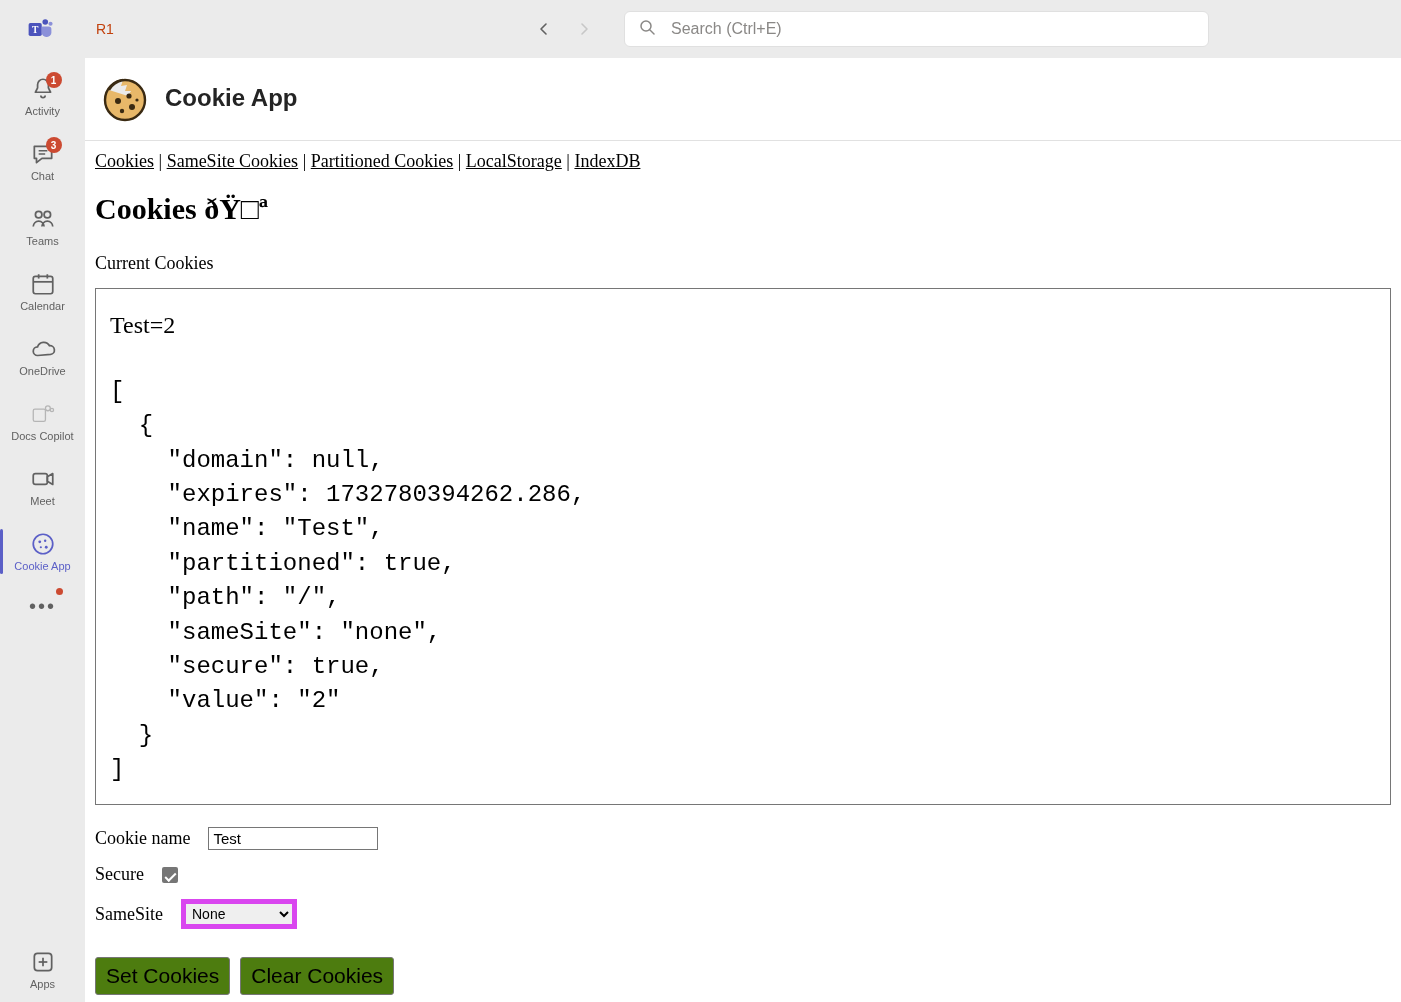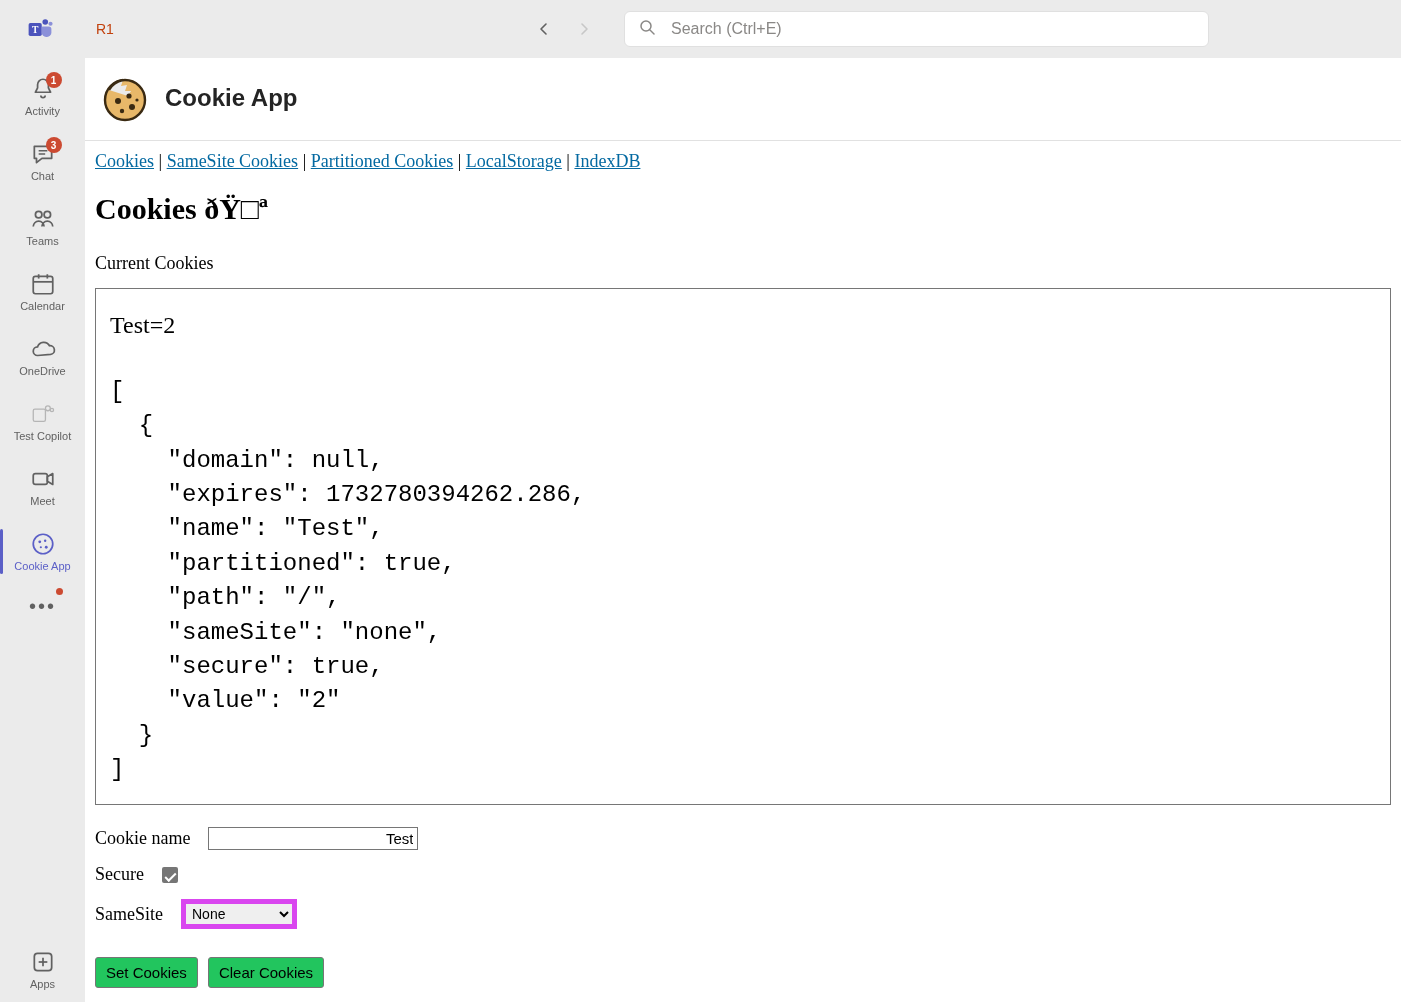--- a/index.html
+++ b/index.html
@@ -133,21 +133,21 @@
   }
   .cookie-logo { width:48px;height:48px; }
   .page {
     padding: 10px 10px 24px 10px;
     font-family: "Times New Roman", Times, serif;
     font-size: 18px;
     color:#000;
     overflow:auto;
   }
   .navlinks a {
-    color:#0369a1;
+    color:#000000;
     text-decoration:underline;
   }
   .navlinks .sep { color:#000; }
   .page h1 {
     font-size:30px;
     font-weight:700;
     margin:20px 0 27px 0;
   }
   .subhead {
     margin-bottom:14px;
@@ -166,23 +166,22 @@
     display:flex;
     align-items:center;
     gap:18px;
   }
   .form-row label { }
   .form-row input[type=text] {
     font-family: Arial, sans-serif;
     font-size:15px;
     padding:2px 4px;
     border:1px solid #767676;
-    width:210px;
+    width:170px;
     background:#fff;
-    text-align:right;
   }
   .form-row select {
     font-family: Arial, sans-serif;
     font-size:14px;
     padding:1px 2px;
     border:5px solid #d946ef;
     width:116px;
     background:#efefef;
   }
   .chk {
@@ -193,23 +192,23 @@
     position:absolute;
     left:3px;top:6px;
     width:9px;height:4px;
     border-left:2px solid #fff;
     border-bottom:2px solid #fff;
     transform:rotate(-45deg);
   }
   .btn-row { display:flex; gap:10px; margin-top:28px; }
   .btn {
     font-family: Arial, sans-serif;
-    font-size:15px;
+    font-size:21px;
     padding:6px 10px;
-    background:#22c55e;
+    background:#4d7c0f;
     border:1px solid #767676;
     border-radius:3px;
     cursor:pointer;
   }
 </style>
 </head>
 <body>
 
 <div class="app-root">
 
@@ -300,21 +299,21 @@
         <span class="label">OneDrive</span>
       </div>
       <div class="rail-item">
         <span class="icon" style="opacity:.55">
           <svg viewBox="0 0 32 32" width="26" height="26">
               <rect x="4" y="10" width="15" height="15" rx="2" fill="none" stroke="#8a8a8a" stroke-width="1.6"></rect>
               <circle cx="22" cy="9" r="3" fill="none" stroke="#8a8a8a" stroke-width="1.6"></circle>
               <circle cx="27" cy="11" r="2" fill="none" stroke="#8a8a8a" stroke-width="1.6"></circle>
             </svg>
         </span>
-        <span class="label">Test Copilot</span>
+        <span class="label">Docs Copilot</span>
       </div>
       <div class="rail-item">
         <span class="icon">
           <svg viewBox="0 0 24 24" width="26" height="26">
               <rect x="3" y="7" width="13" height="10" rx="2" fill="none" stroke="#616161" stroke-width="1.6"></rect>
               <path d="M16 10 l5 -3 v10 l-5 -3 z" fill="none" stroke="#616161" stroke-width="1.6" stroke-linejoin="round"></path>
             </svg>
         </span>
         <span class="label">Meet</span>
       </div>

